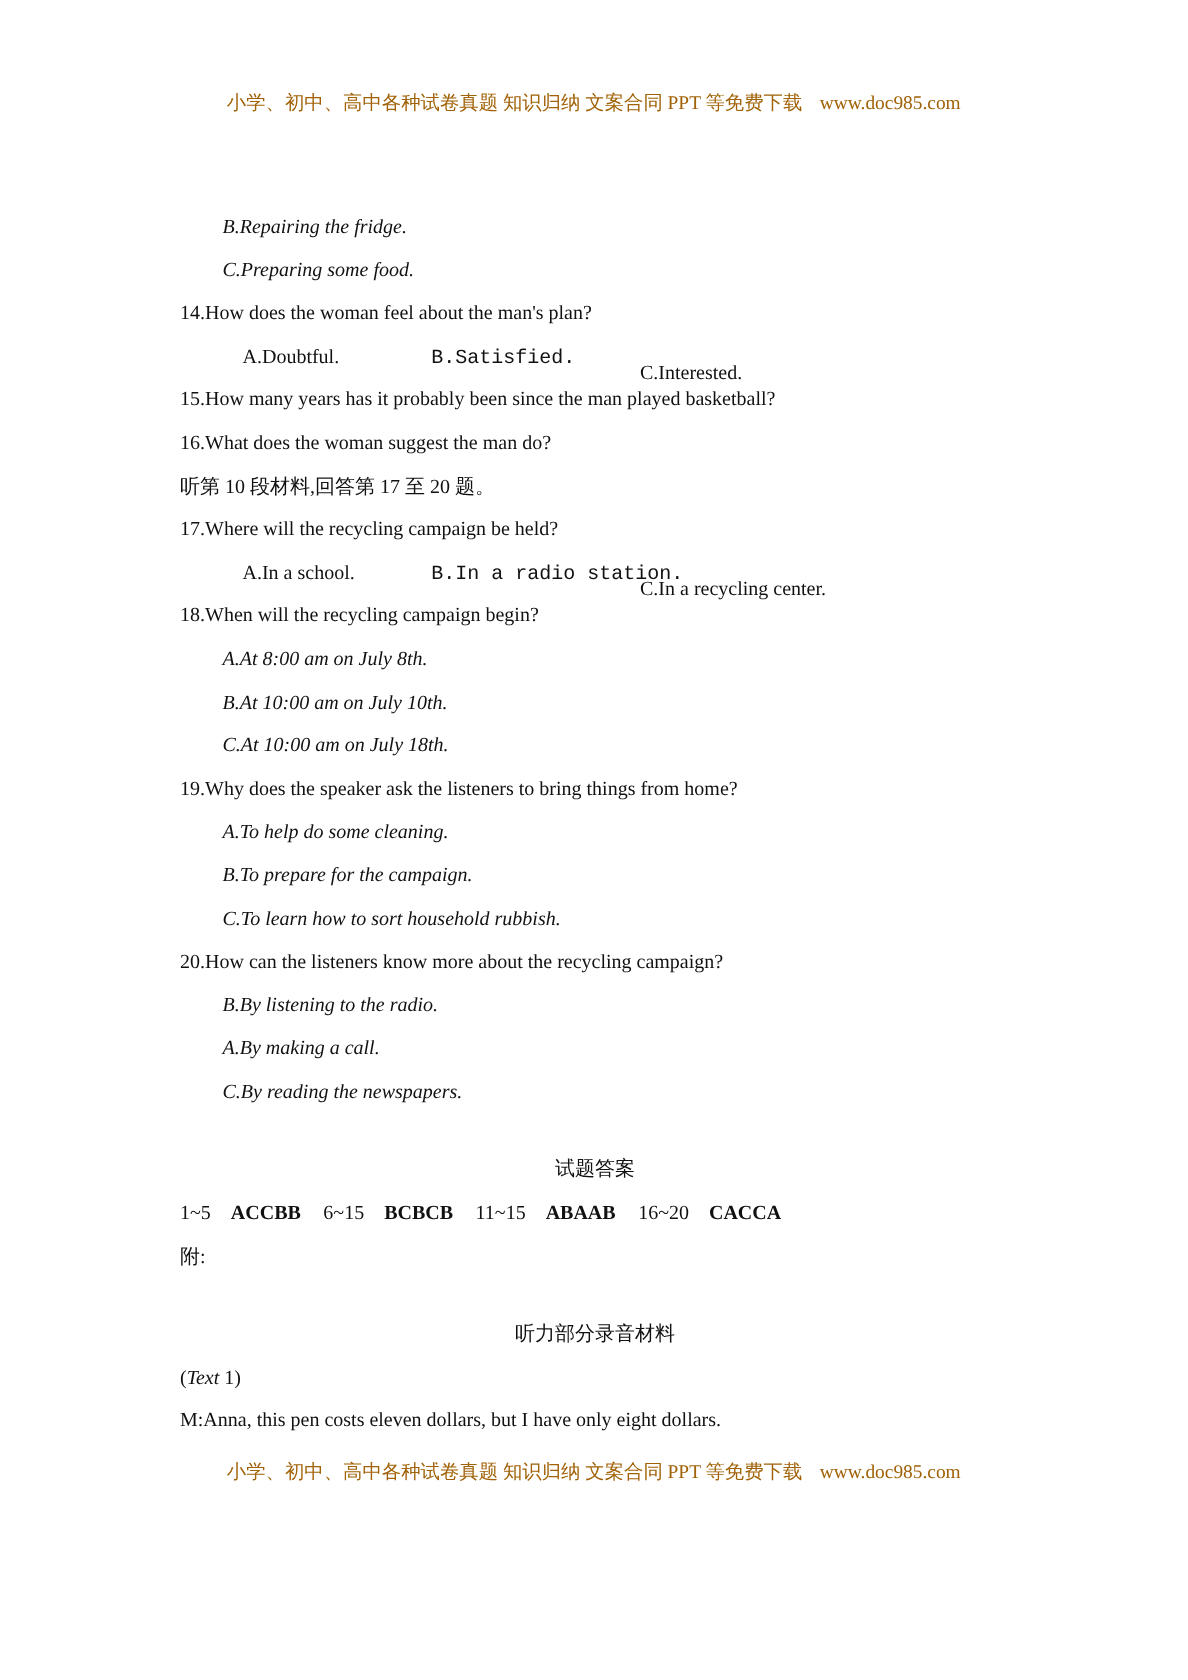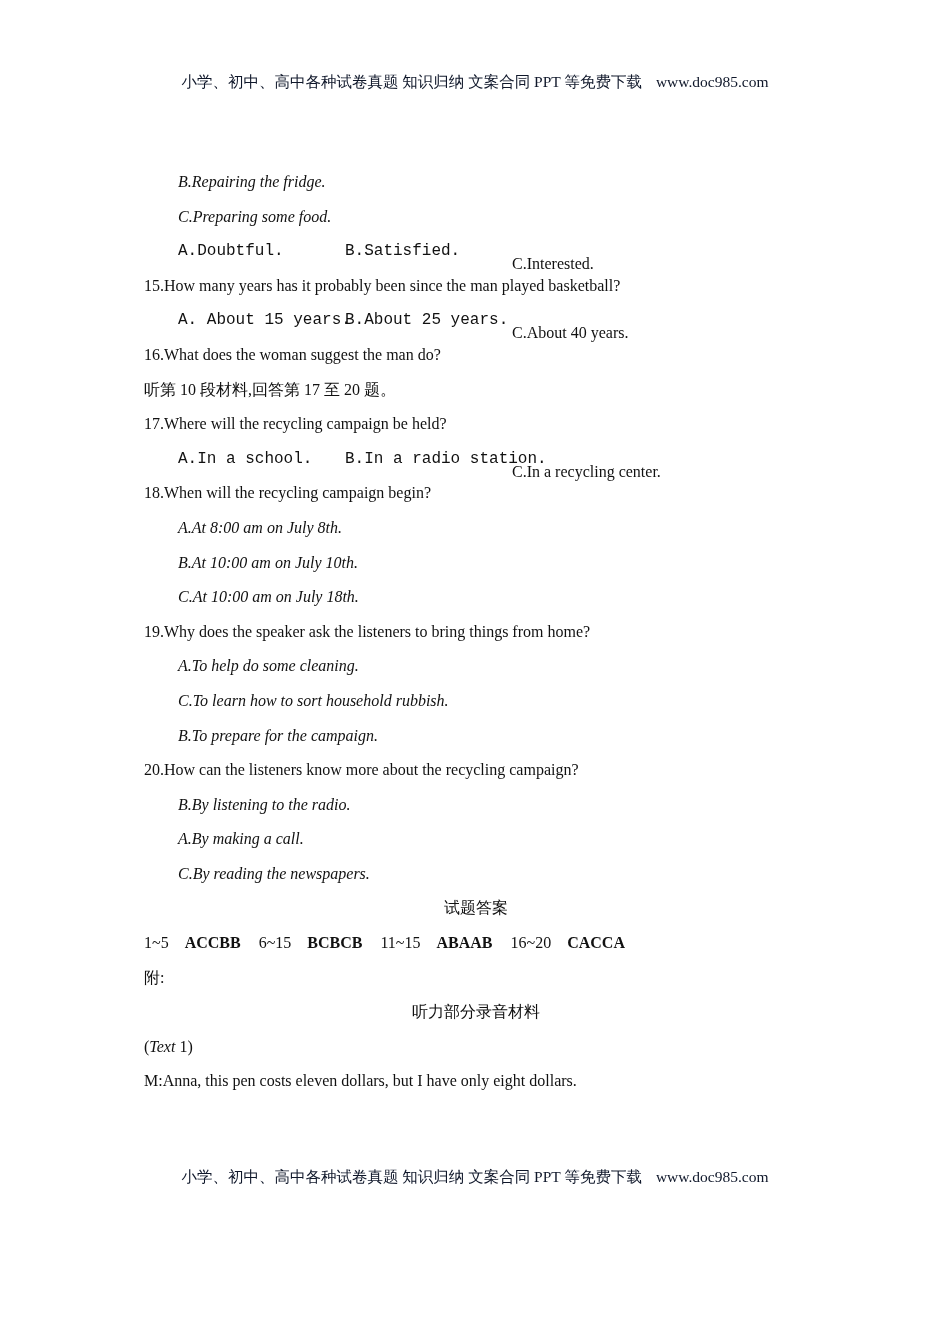--- a/index.html
+++ b/index.html
@@ -14,21 +14,21 @@
       overflow: hidden;
       font-family: "Liberation Serif", "DejaVu Serif", serif;
       color: #111111;
     }
     .page-header, .page-footer {
       position: absolute;
       left: 0;
       width: 950px;
       text-align: center;
       font-size: 15.5px;
-      color: #0f172a;
+      color: #a16207;
       white-space: nowrap;
     }
     .page-header { top: 72px; }
     .page-footer { top: 1167px; }
     .page-header .site, .page-footer .site {
       margin-left: 14px;
     }
     .content {
       position: absolute;
       top: 170px;
@@ -41,26 +41,27 @@
       font-size: 16px;
       white-space: nowrap;
       position: relative;
     }
     .indent { padding-left: 34px; font-style: italic; }
     .opt-row { position: relative; }
     .opt-row .opt {
       position: absolute;
       top: 0;
     }
-    .opt-a { left: 34px; font-family: Liberation Mono, monospace; }
+    .opt-a { left: 50px; }
     .opt-b { left: 201px; font-family: Liberation Mono, monospace; }
     .opt-c { left: 368px; margin-top: 13px; }
     .center {
       text-align: center;
       width: 664px;
+      margin-top: 28px;
     }
     .answers span.seg {
       display: inline-block;
       margin-right: 16px;
     }
     .answers span.key {
       margin-right: 18px;
       font-weight: bold;
     }
     .italic { font-style: italic; }
@@ -70,53 +71,49 @@
 
 <div class="page-header">
   <span>小学、初中、高中各种试卷真题 知识归纳 文案合同 PPT 等免费下载</span><span class="site">www.doc985.com</span>
 </div>
 
 <div class="content">
 
   <div class="line indent">B.Repairing the fridge.</div>
   <div class="line indent">C.Preparing some food.</div>
 
+  <div class="line">14.How does the woman feel about the man's plan?</div>
   <div class="line opt-row">
     <span class="opt opt-a">A.Doubtful.</span>
     <span class="opt opt-b">B.Satisfied.</span>
     <span class="opt opt-c">C.Interested.</span>
   </div>
 
   <div class="line">15.How many years has it probably been since the man played basketball?</div>
-  <div class="line opt-row">
-    <span class="opt opt-a">A. About 15 years.</span>
-    <span class="opt opt-b">B.About 25 years.</span>
-    <span class="opt opt-c">C.About 40 years.</span>
-  </div>
 
   <div class="line">16.What does the woman suggest the man do?</div>
 
   <div class="line">听第 10 段材料,回答第 17 至 20 题。</div>
 
   <div class="line">17.Where will the recycling campaign be held?</div>
   <div class="line opt-row">
     <span class="opt opt-a">A.In a school.</span>
     <span class="opt opt-b">B.In a radio station.</span>
     <span class="opt opt-c">C.In a recycling center.</span>
   </div>
 
   <div class="line">18.When will the recycling campaign begin?</div>
   <div class="line indent">A.At 8:00 am on July 8th.</div>
   <div class="line indent">B.At 10:00 am on July 10th.</div>
   <div class="line indent">C.At 10:00 am on July 18th.</div>
 
   <div class="line">19.Why does the speaker ask the listeners to bring things from home?</div>
   <div class="line indent">A.To help do some cleaning.</div>
+  <div class="line indent">B.To prepare for the campaign.</div>
   <div class="line indent">C.To learn how to sort household rubbish.</div>
-  <div class="line indent">B.To prepare for the campaign.</div>
 
   <div class="line">20.How can the listeners know more about the recycling campaign?</div>
   <div class="line indent">B.By listening to the radio.</div>
   <div class="line indent">A.By making a call.</div>
   <div class="line indent">C.By reading the newspapers.</div>
 
   <div class="line center">试题答案</div>
   <div class="line answers">
     <span class="seg">1~5</span><span class="seg key">ACCBB</span><span class="seg">6~15</span><span class="seg key">BCBCB</span><span class="seg">11~15</span><span class="seg key">ABAAB</span><span class="seg">16~20</span><span class="seg key">CACCA</span>
   </div>

